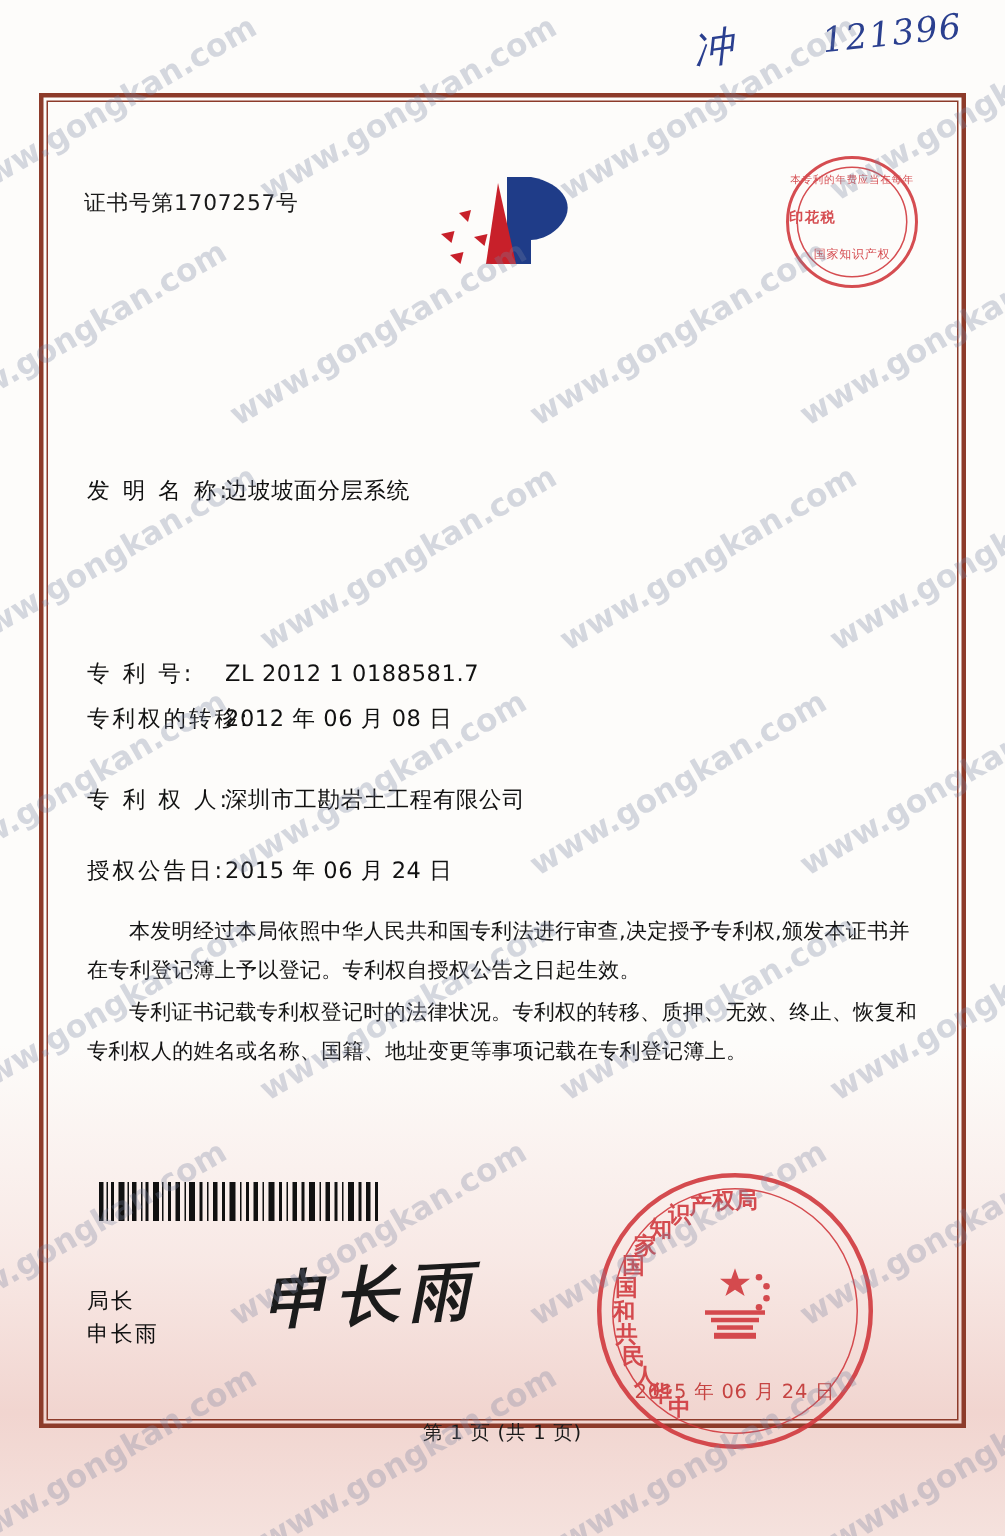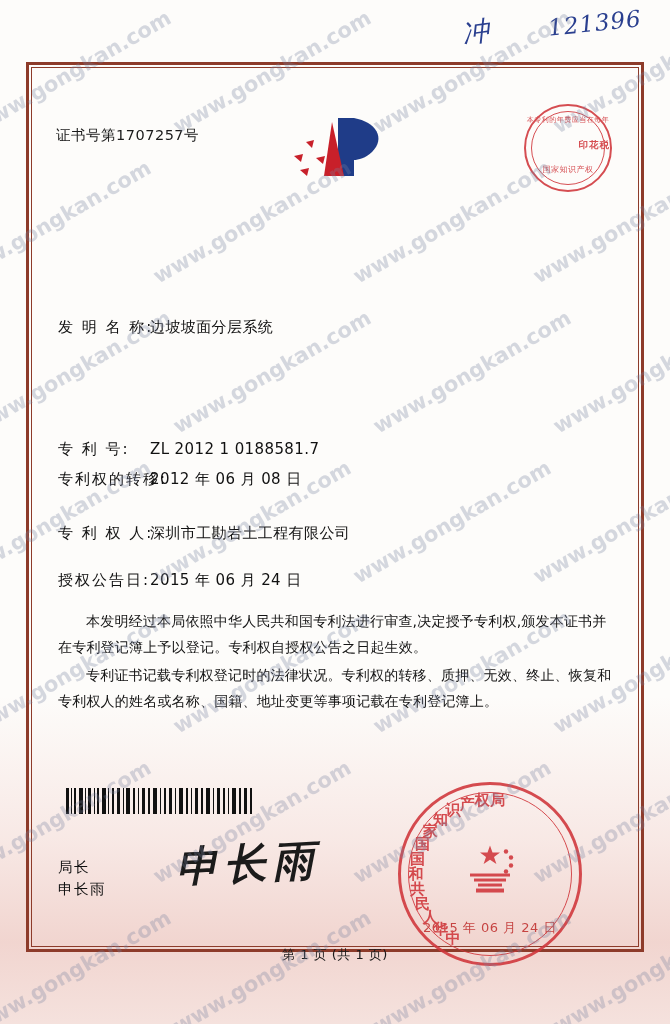--- a/index.html
+++ b/index.html
@@ -198,21 +198,21 @@
     left: 0; top: 9px;
     width: 84px;
     text-align: center;
     font-size: 7px;
     letter-spacing: 0.5px;
   }
   .seal-top .mid {
     position: absolute;
     left: 0; top: 33px;
     width: 84px;
-    text-align: right;
+    text-align: left;
     font-size: 9.5px;
     font-weight: bold;
     letter-spacing: 1px;
   }
   .seal-top .bot {
     position: absolute;
     left: 0; top: 58px;
     width: 84px;
     text-align: center;
     font-size: 8px;

